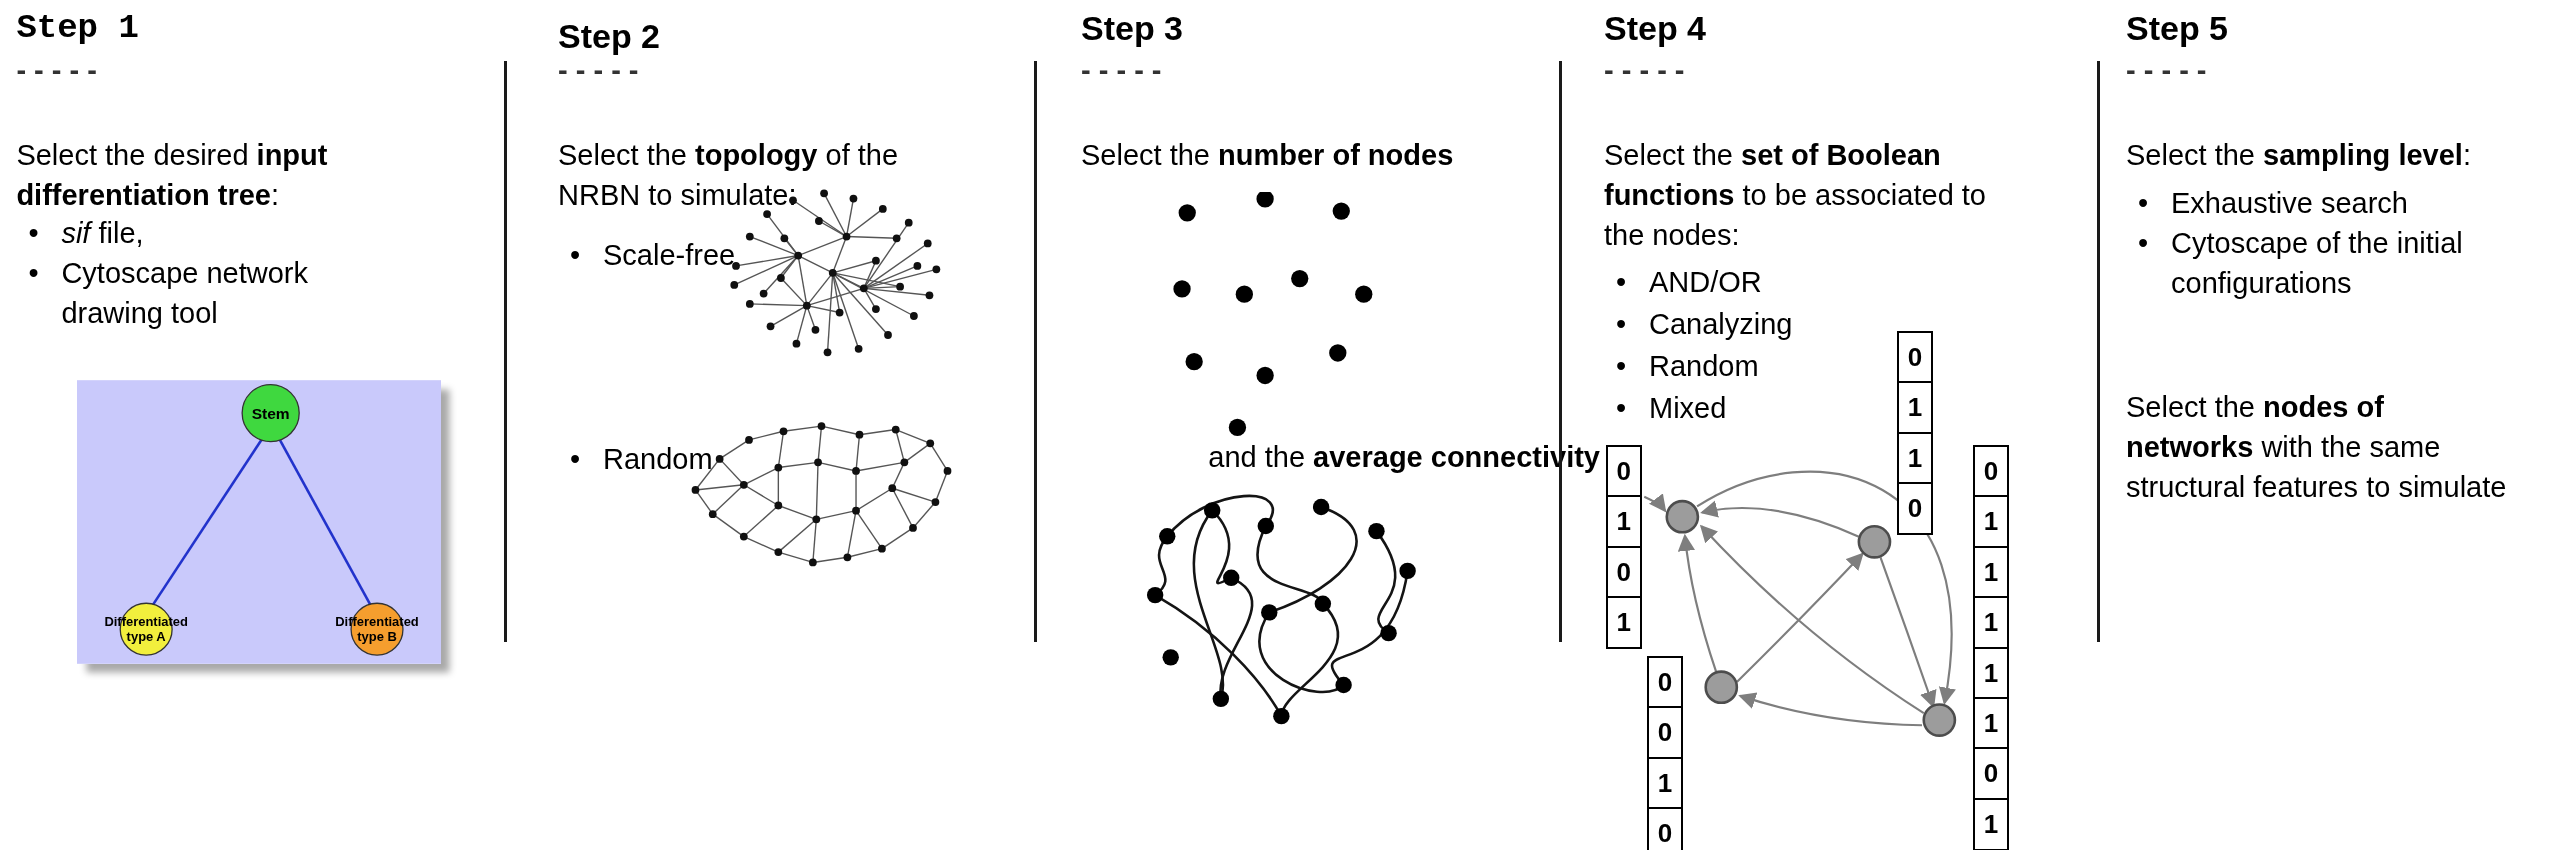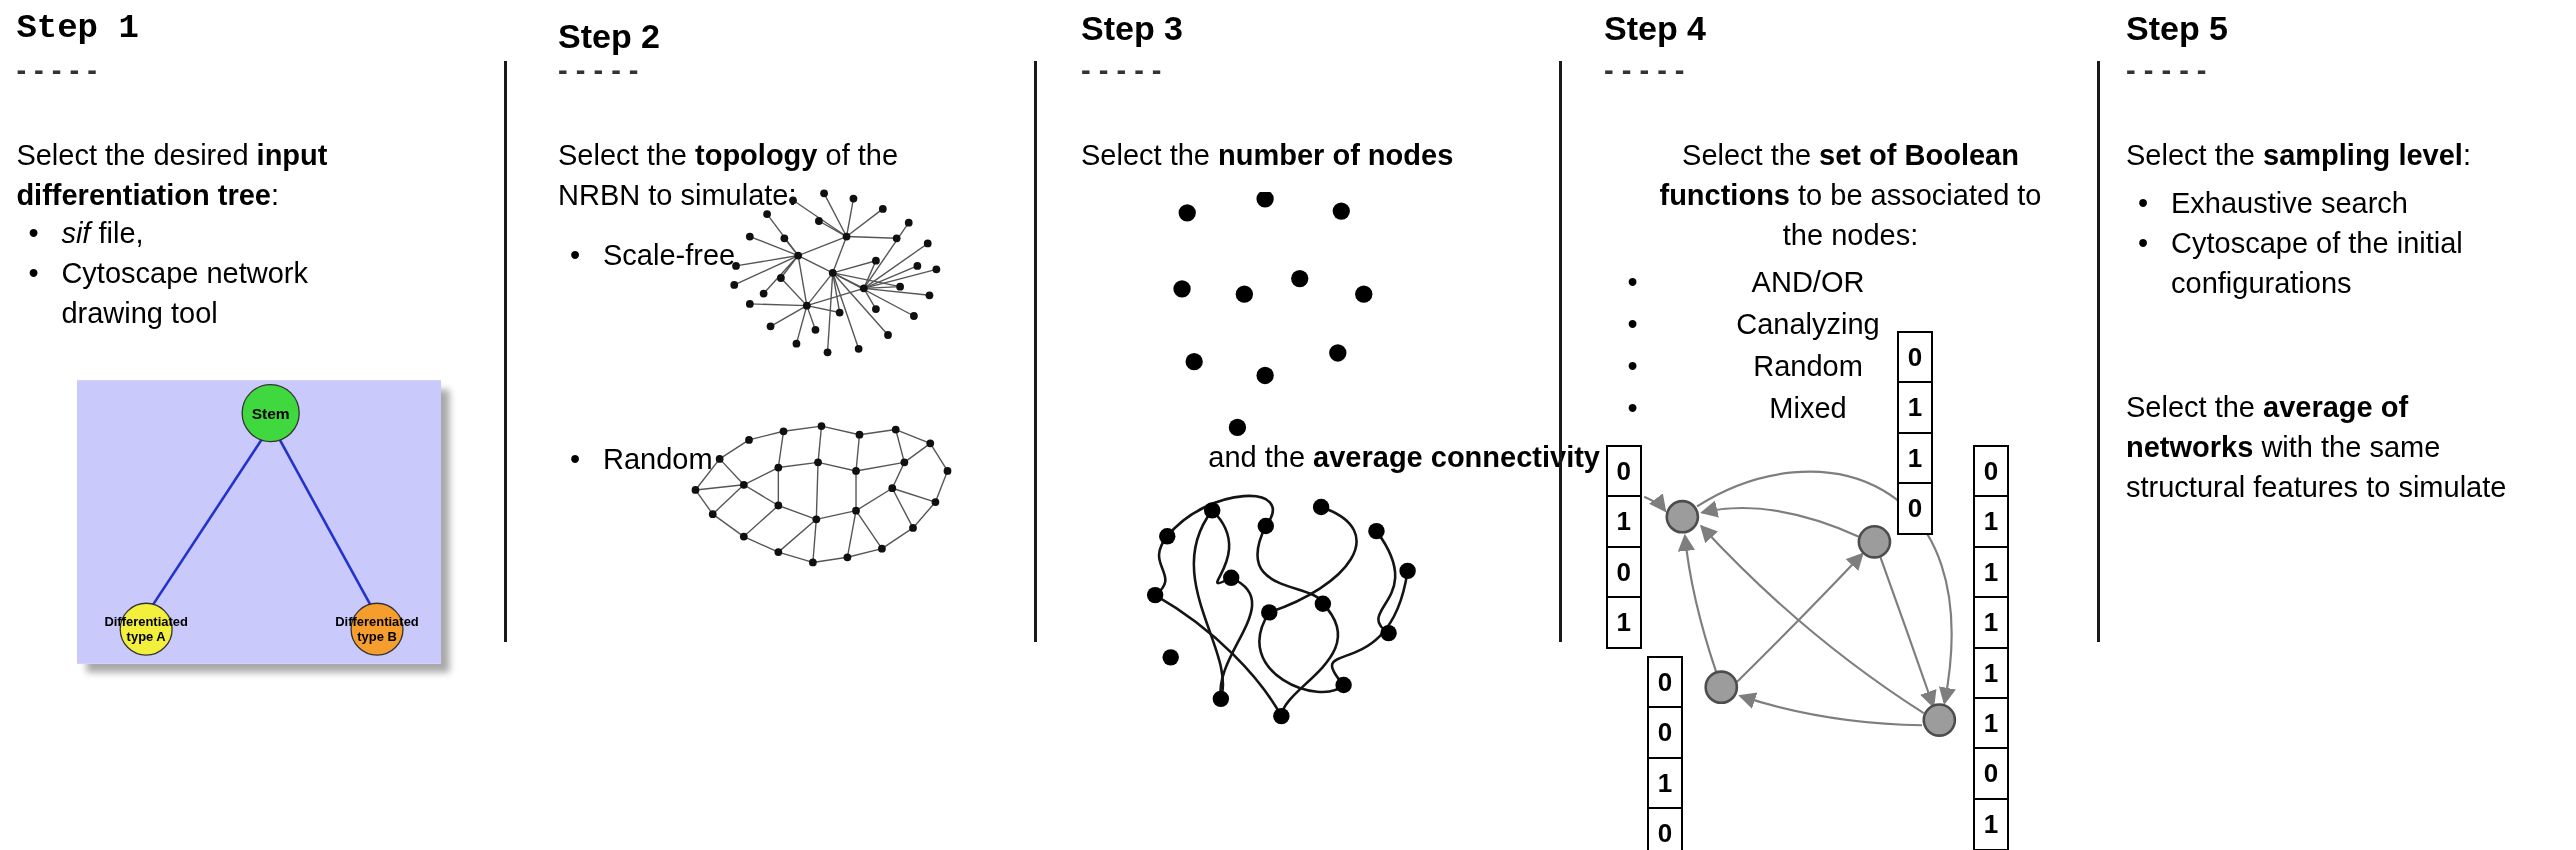--- a/index.html
+++ b/index.html
@@ -278,21 +278,21 @@
         <circle cx="48" cy="204" r="9.5" fill="#000"></circle>
         <circle cx="30" cy="132" r="9.5" fill="#000"></circle>
         <circle cx="162" cy="152" r="9.5" fill="#000"></circle>
         <circle cx="224" cy="142" r="9.5" fill="#000"></circle>
         <circle cx="118" cy="112" r="9.5" fill="#000"></circle>
       </svg>
   </div>
 
   <div class="divider" style="left:1559px;"></div>
 
-  <div class="col" style="left:1604px;width:493px;text-align:center;">
+  <div class="col" style="left:1604px;width:493px;">
     <div class="title" style="left:0;top:8.7px;">Step 4</div>
     <div class="dashes" style="left:0;top:54px;">- - - - -</div>
     <div class="para" style="left:0;top:135px;width:493px;"><span>Select the </span><b>set of Boolean</b><br><b>functions</b><span> to be associated to</span><br><span>the nodes:</span></div>
     <div class="blist" style="left:0;top:261px;width:363px;line-height:42px;">
       <div class="bullet">
         <span class="bdot">•</span>
         <span class="btext"><span>AND/OR</span></span>
       </div>
       <div class="bullet">
         <span class="bdot">•</span>
@@ -367,17 +367,17 @@
     <div class="blist" style="left:0;top:183px;width:450px;">
       <div class="bullet">
         <span class="bdot">•</span>
         <span class="btext"><span>Exhaustive search</span></span>
       </div>
       <div class="bullet">
         <span class="bdot">•</span>
         <span class="btext"><span>Cytoscape of the initial</span><br><span>configurations</span></span>
       </div>
     </div>
-    <div class="para" style="left:0;top:387px;width:450px;"><span>Select the </span><b>average of</b><br><b>networks</b><span> with the same</span><br><span>structural features to simulate</span></div>
+    <div class="para" style="left:0;top:387px;width:450px;"><span>Select the </span><b>nodes of</b><br><b>networks</b><span> with the same</span><br><span>structural features to simulate</span></div>
   </div>
 
 </div>
 
 
 </body></html>

